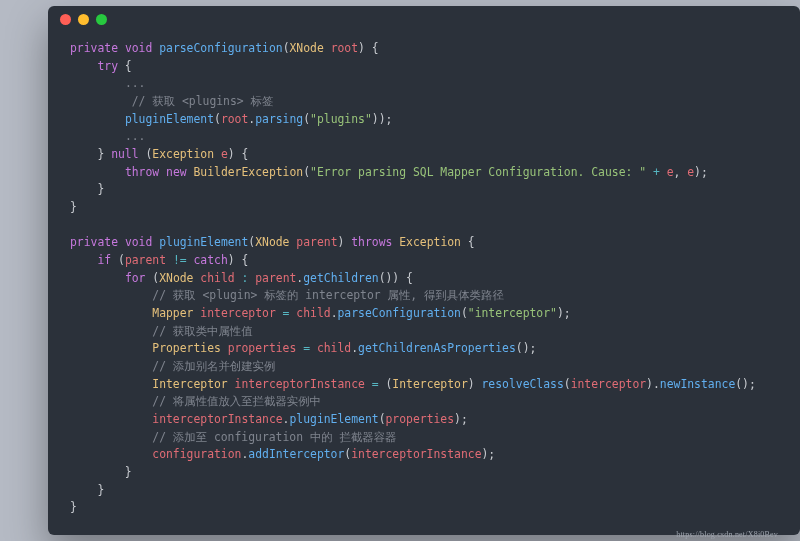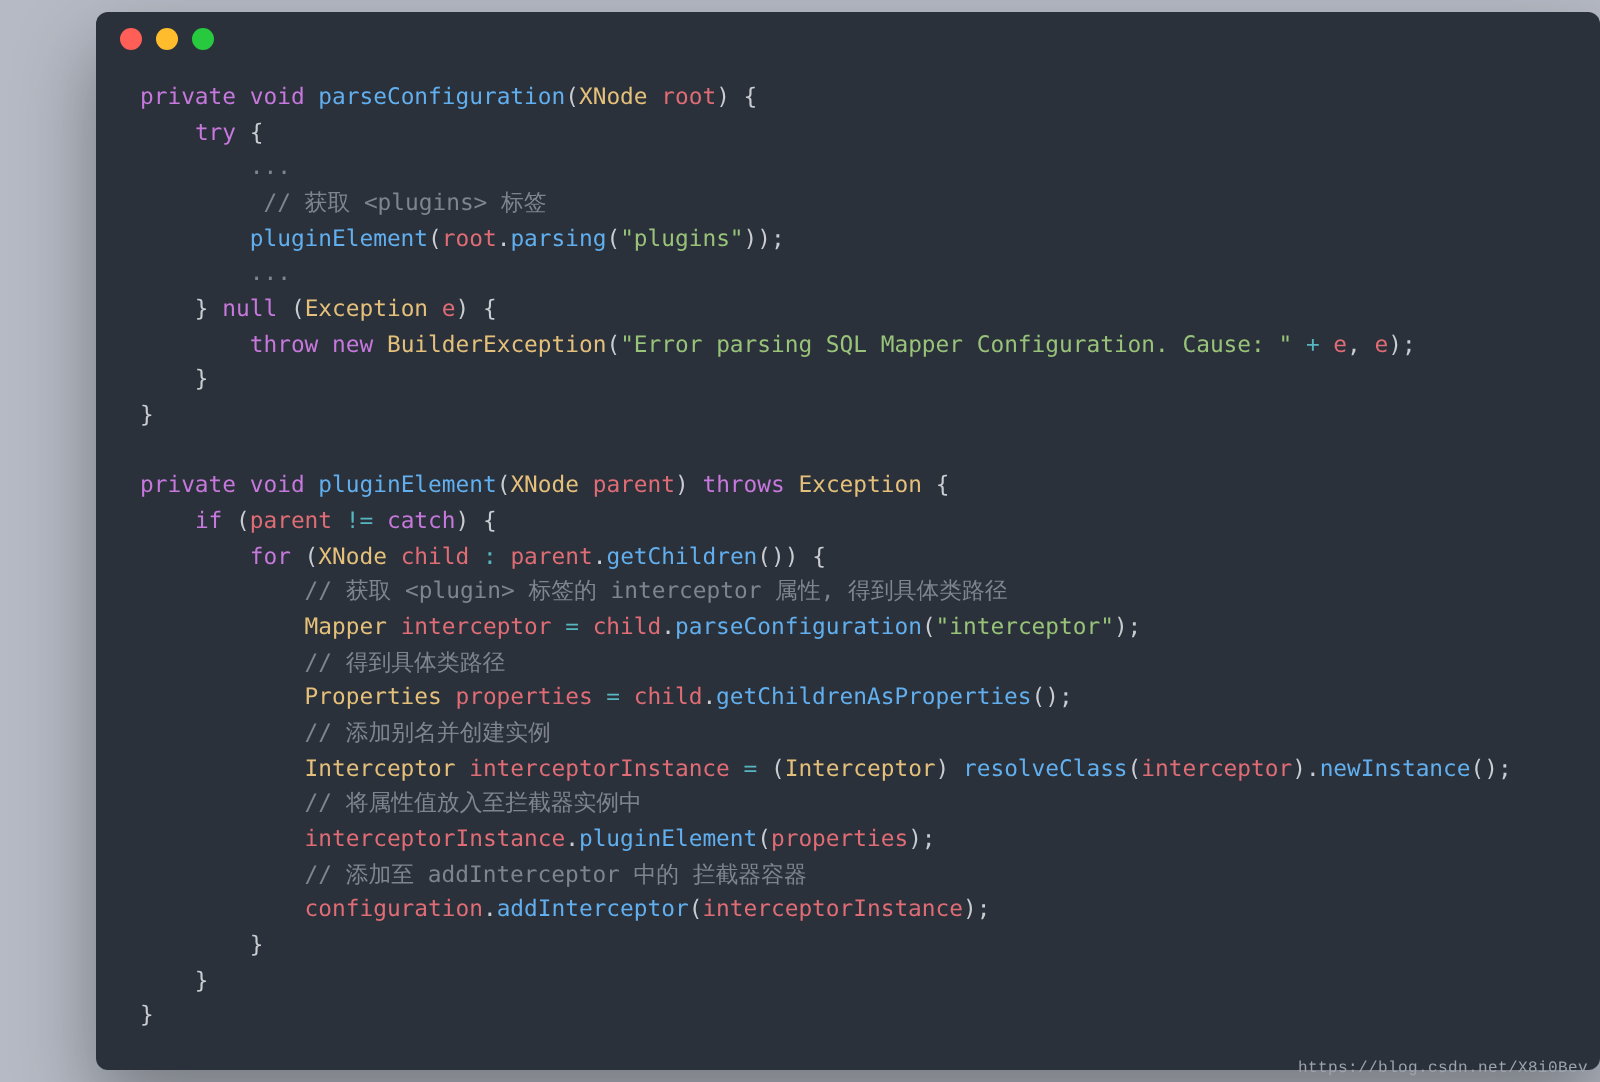--- a/index.html
+++ b/index.html
@@ -43,26 +43,26 @@
   }
   .kw     { color: #c678dd; }
   .type   { color: #e5c07b; }
   .fn     { color: #61afef; }
   .param  { color: #e06c75; }
   .str    { color: #98c379; }
   .comment{ color: #7f848e; }
   .op     { color: #56b6c2; }
   .watermark {
     position: absolute;
-    right: 6px;
+    right: 22px;
     bottom: 2px;
     font-size: 8px;
     color: #9da3ad;
     letter-spacing: 0.2px;
-    font-family: Liberation Mono, monospace;
+    font-family: Liberation Serif, serif;
   }
 </style>
 </head>
 <body>
 
 <div class="window">
   <div class="titlebar">
     <div class="dot red"></div>
     <div class="dot yellow"></div>
     <div class="dot green"></div>
@@ -76,26 +76,26 @@
     } <span class="kw">null</span> (<span class="type">Exception</span> <span class="param">e</span>) {
         <span class="kw">throw</span> <span class="kw">new</span> <span class="type">BuilderException</span>(<span class="str">"Error parsing SQL Mapper Configuration. Cause: "</span> <span class="op">+</span> <span class="param">e</span>, <span class="param">e</span>);
     }
 }
 
 <span class="kw">private</span> <span class="kw">void</span> <span class="fn">pluginElement</span>(<span class="type">XNode</span> <span class="param">parent</span>) <span class="kw">throws</span> <span class="type">Exception</span> {
     <span class="kw">if</span> (<span class="param">parent</span> <span class="op">!=</span> <span class="kw">catch</span>) {
         <span class="kw">for</span> (<span class="type">XNode</span> <span class="param">child</span> <span class="op">:</span> <span class="param">parent</span>.<span class="fn">getChildren</span>()) {
             <span class="comment">// 获取 &lt;plugin&gt; 标签的 interceptor 属性, 得到具体类路径</span>
             <span class="type">Mapper</span> <span class="param">interceptor</span> <span class="op">=</span> <span class="param">child</span>.<span class="fn">parseConfiguration</span>(<span class="str">"interceptor"</span>);
-            <span class="comment">// 得到具体类路径</span>
+            <span class="comment">// 获取类中属性值</span>
             <span class="type">Properties</span> <span class="param">properties</span> <span class="op">=</span> <span class="param">child</span>.<span class="fn">getChildrenAsProperties</span>();
             <span class="comment">// 添加别名并创建实例</span>
             <span class="type">Interceptor</span> <span class="param">interceptorInstance</span> <span class="op">=</span> (<span class="type">Interceptor</span>) <span class="fn">resolveClass</span>(<span class="param">interceptor</span>).<span class="fn">newInstance</span>();
             <span class="comment">// 将属性值放入至拦截器实例中</span>
             <span class="param">interceptorInstance</span>.<span class="fn">pluginElement</span>(<span class="param">properties</span>);
-            <span class="comment">// 添加至 addInterceptor 中的 拦截器容器</span>
+            <span class="comment">// 添加至 configuration 中的 拦截器容器</span>
             <span class="param">configuration</span>.<span class="fn">addInterceptor</span>(<span class="param">interceptorInstance</span>);
         }
     }
 }</div>
 </div>
 
 <div class="watermark">https://blog.csdn.net/X8i0Bev</div>
 
 </body></html>

